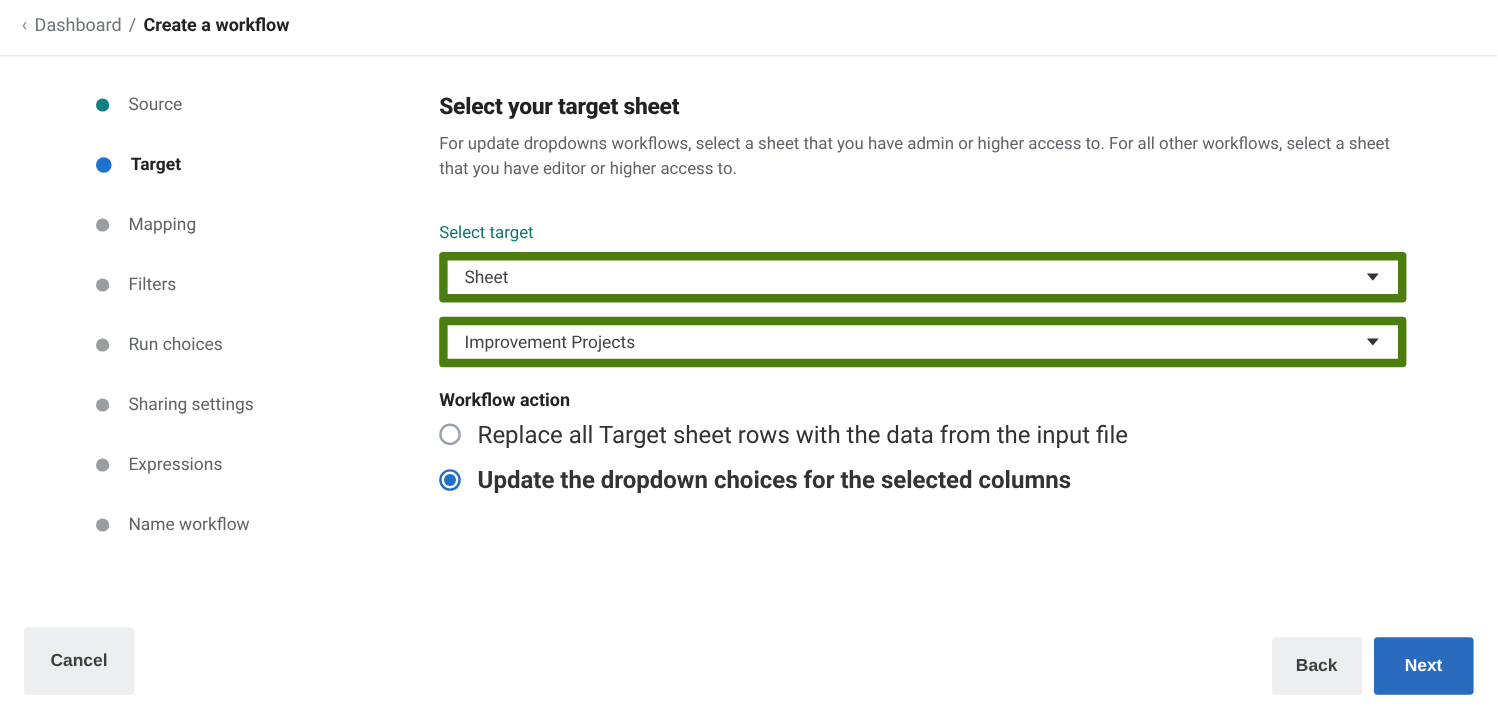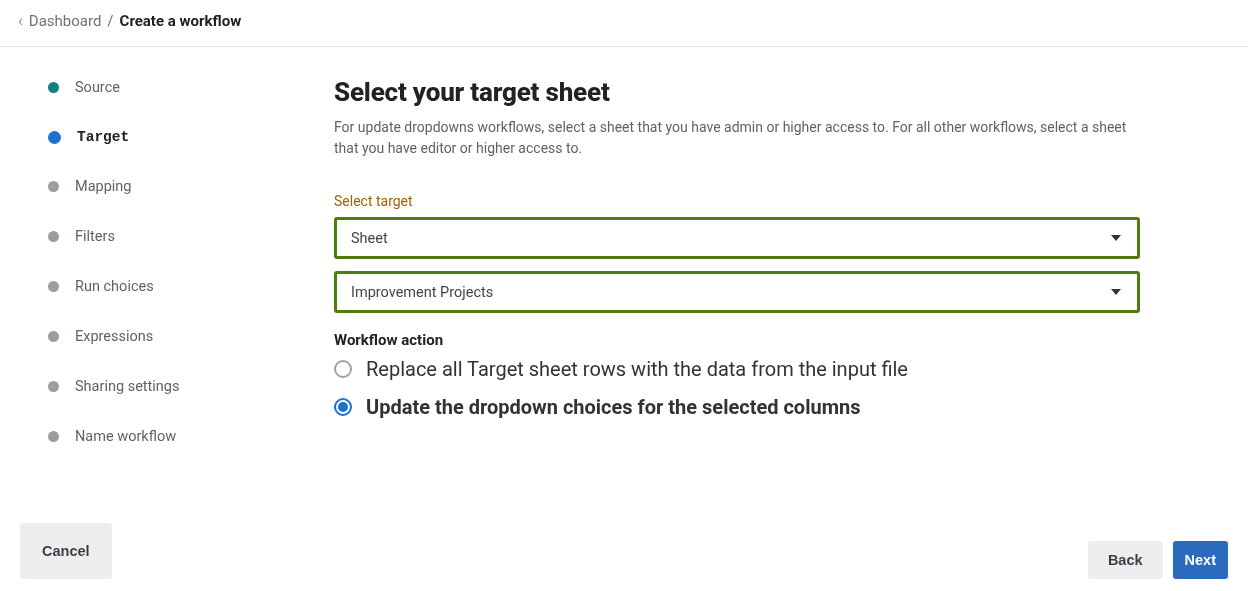--- a/index.html
+++ b/index.html
@@ -3,52 +3,52 @@
 <meta charset="utf-8">
 <style>
   * { box-sizing: border-box; margin: 0; padding: 0; }
   html, body { width: 1248px; height: 591px; font-family: -apple-system, BlinkMacSystemFont, "Segoe UI", Roboto, Helvetica, Arial, sans-serif; color: #222; background: #fff; }
   .breadcrumb { display: flex; align-items: center; gap: 6px; padding: 12px 20px 16px 18px; border-bottom: 1px solid #e5e5e5; }
   .breadcrumb .chevron { color: #8a8f94; font-size: 16px; line-height: 1; display: inline-block; }
   .breadcrumb a { color: #6d7278; font-size: 15px; text-decoration: none; }
   .breadcrumb .sep { color: #6d7278; font-size: 15px; }
   .breadcrumb .current { font-weight: 700; font-size: 15px; color: #222; }
 
-  .page { display: flex; align-items: flex-start; }
+  .page { display: flex; align-items: flex-start; padding-left: 32px; }
 
   .sidebar { width: 300px; padding: 32px 20px 20px 48px; display: flex; flex-direction: column; justify-content: space-between; height: 536px; }
   .steps { list-style: none; display: flex; flex-direction: column; gap: 33px; }
   .steps li { display: flex; align-items: center; gap: 16px; cursor: pointer; }
   .dot { width: 11px; height: 11px; border-radius: 50%; background: #9a9da1; flex-shrink: 0; }
   .dot.done { background: #108080; }
   .dot.active { background: #1f72cc; width: 13px; height: 13px; }
   .step-label { font-size: 14.5px; color: #5f6368; }
-  .steps li.active .step-label { font-weight: 700; color: #222; font-family: Liberation Mono, monospace; }
+  .steps li.active .step-label { font-weight: 700; color: #222; }
 
   .main { flex: 1; padding: 30px 60px 20px 34px; max-width: 900px; }
-  .main h1 { font-size: 26px; font-weight: 800; margin-bottom: 10px; letter-spacing: -0.2px; }
+  .main h1 { font-size: 19px; font-weight: 800; margin-bottom: 10px; letter-spacing: -0.2px; }
   .main .subtitle { font-size: 14px; color: #5f6368; line-height: 1.5; margin-bottom: 34px; max-width: 800px; }
 
-  .field-label { font-size: 14px; color: #a16207; margin-bottom: 8px; }
-  .select { width: 100%; border: 3px solid #4d7c0f; border-radius: 3px; height: 42px; display: flex; align-items: center; padding: 0 14px; font-size: 14.5px; color: #444; position: relative; background: #fff; cursor: pointer; margin-bottom: 12px; }
+  .field-label { font-size: 14px; color: #0f766e; margin-bottom: 8px; }
+  .select { width: 100%; border: 7px solid #4d7c0f; border-radius: 3px; height: 42px; display: flex; align-items: center; padding: 0 14px; font-size: 14.5px; color: #444; position: relative; background: #fff; cursor: pointer; margin-bottom: 12px; }
   .select .caret { position: absolute; right: 16px; top: 50%; transform: translateY(-50%); width: 0; height: 0; border-left: 5px solid transparent; border-right: 5px solid transparent; border-top: 6px solid #333; }
 
   .section-heading { font-size: 15px; font-weight: 700; margin-top: 18px; margin-bottom: 8px; }
   .radio-group { display: flex; flex-direction: column; gap: 14px; }
   .radio-row { display: flex; align-items: center; gap: 14px; cursor: pointer; }
   .radio { width: 18px; height: 18px; border: 2px solid #9aa3ad; border-radius: 50%; flex-shrink: 0; position: relative; }
   .radio.selected { border-color: #1f6fd0; }
   .radio.selected::after { content: ""; position: absolute; width: 10px; height: 10px; background: #1f6fd0; border-radius: 50%; top: 50%; left: 50%; transform: translate(-50%, -50%); }
   .radio-label { font-size: 20px; color: #333; }
   .radio-row.selected .radio-label { font-weight: 700; }
 
   .footer-buttons { position: absolute; right: 20px; bottom: 12px; display: flex; gap: 10px; }
-  .btn { height: 38px; padding: 0 20px; border-radius: 3px; font-size: 14.5px; font-weight: 600; border: none; cursor: pointer; }
+  .btn { height: 48px; padding: 0 20px; border-radius: 3px; font-size: 14.5px; font-weight: 600; border: none; cursor: pointer; }
   .btn-secondary { background: #eceeef; color: #3b3f44; }
-  .btn-primary { background: #2a6bbd; color: #fff; padding: 0 12px; }
+  .btn-primary { background: #2a6bbd; color: #fff; padding: 0 26px; }
   .btn-cancel-wrap { position: absolute; left: 20px; bottom: 12px; }
   .btn-cancel { background: #eceeef; color: #3b3f44; height: 56px; padding: 0 22px; border: none; border-radius: 3px; font-size: 14.5px; font-weight: 600; cursor: pointer; }
 
   .page-wrap { position: relative; width: 1248px; height: 591px; }
 </style>
 </head>
 <body>
 
 <div class="page-wrap">
 
@@ -77,25 +77,25 @@
         <li>
           <span class="dot"></span>
           <span class="step-label">Filters</span>
         </li>
         <li>
           <span class="dot"></span>
           <span class="step-label">Run choices</span>
         </li>
         <li>
           <span class="dot"></span>
-          <span class="step-label">Expressions</span>
+          <span class="step-label">Sharing settings</span>
         </li>
         <li>
           <span class="dot"></span>
-          <span class="step-label">Sharing settings</span>
+          <span class="step-label">Expressions</span>
         </li>
         <li>
           <span class="dot"></span>
           <span class="step-label">Name workflow</span>
         </li>
       </ul>
     </nav>
 
     <main class="main">
       <h1>Select your target sheet</h1>

